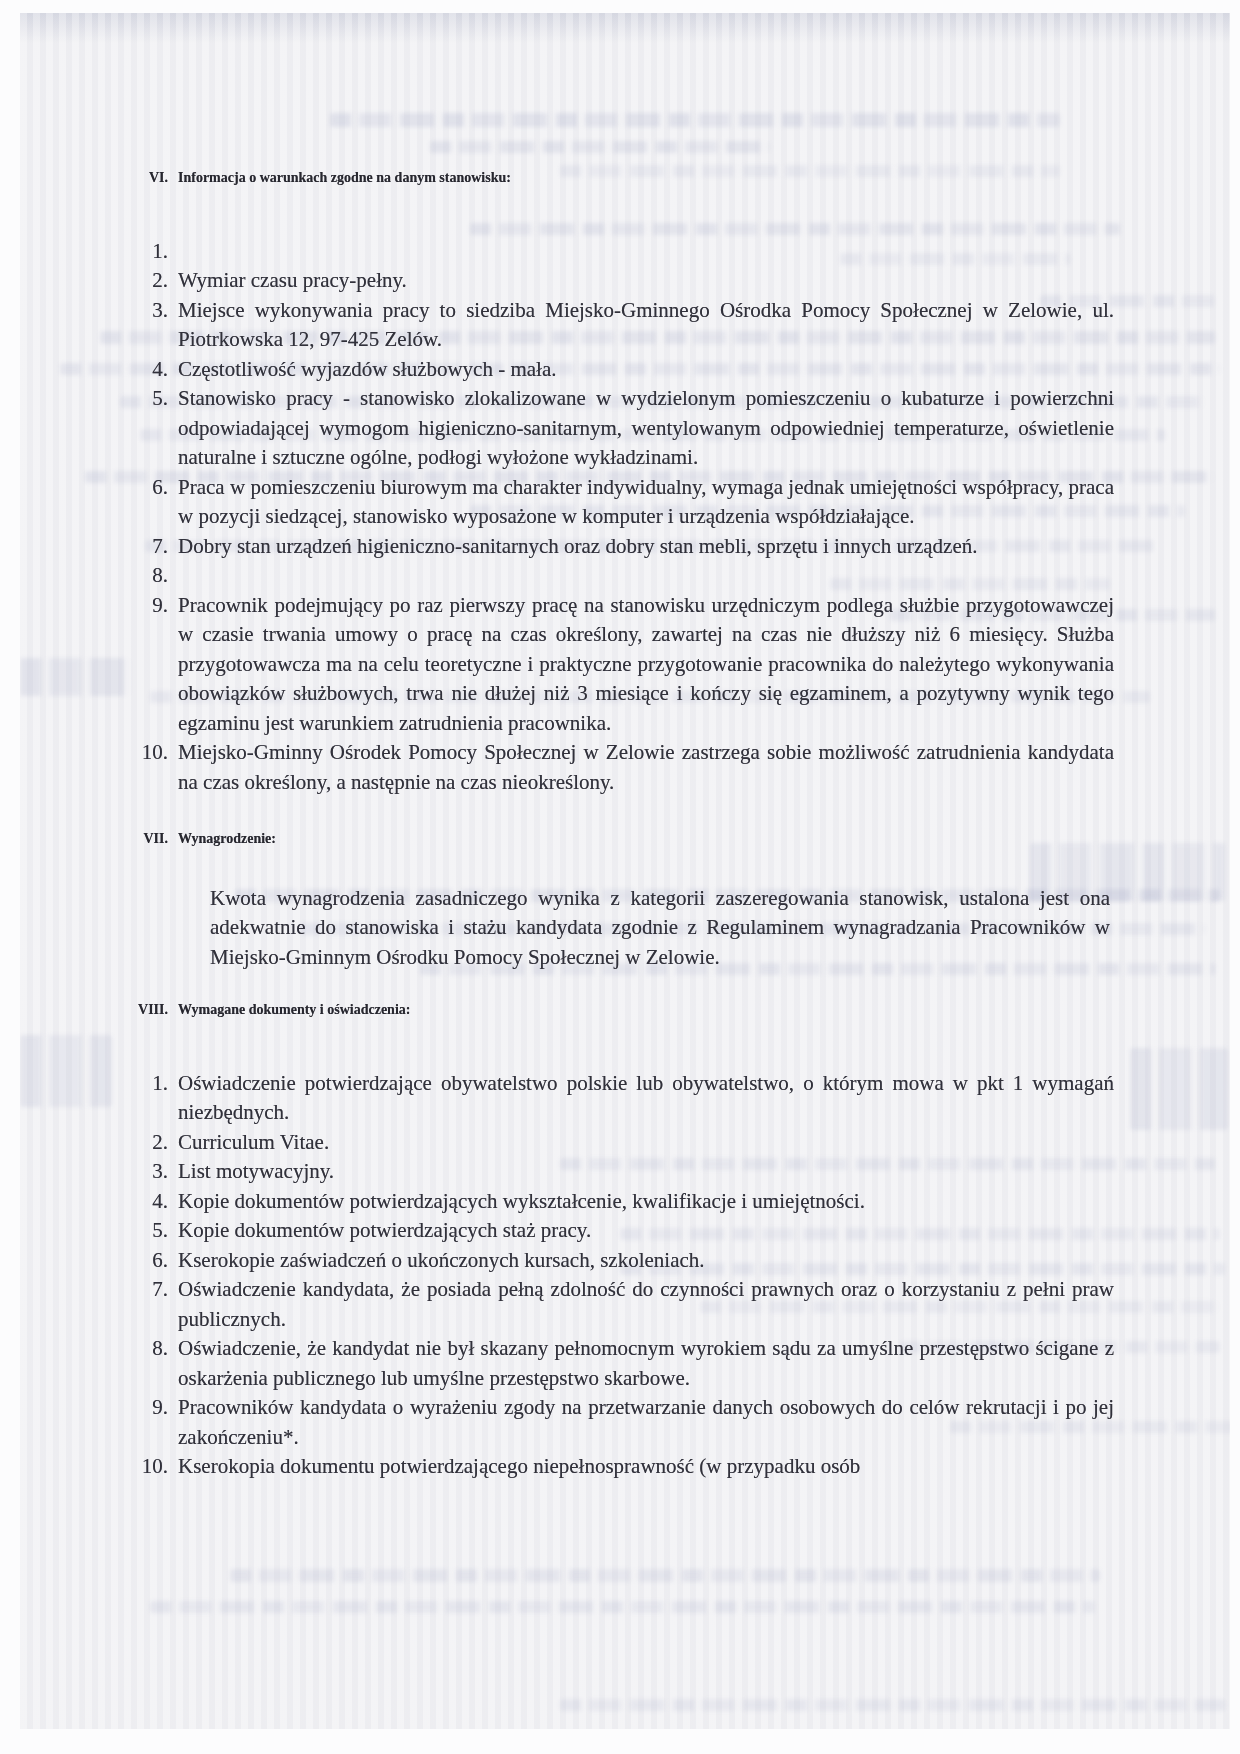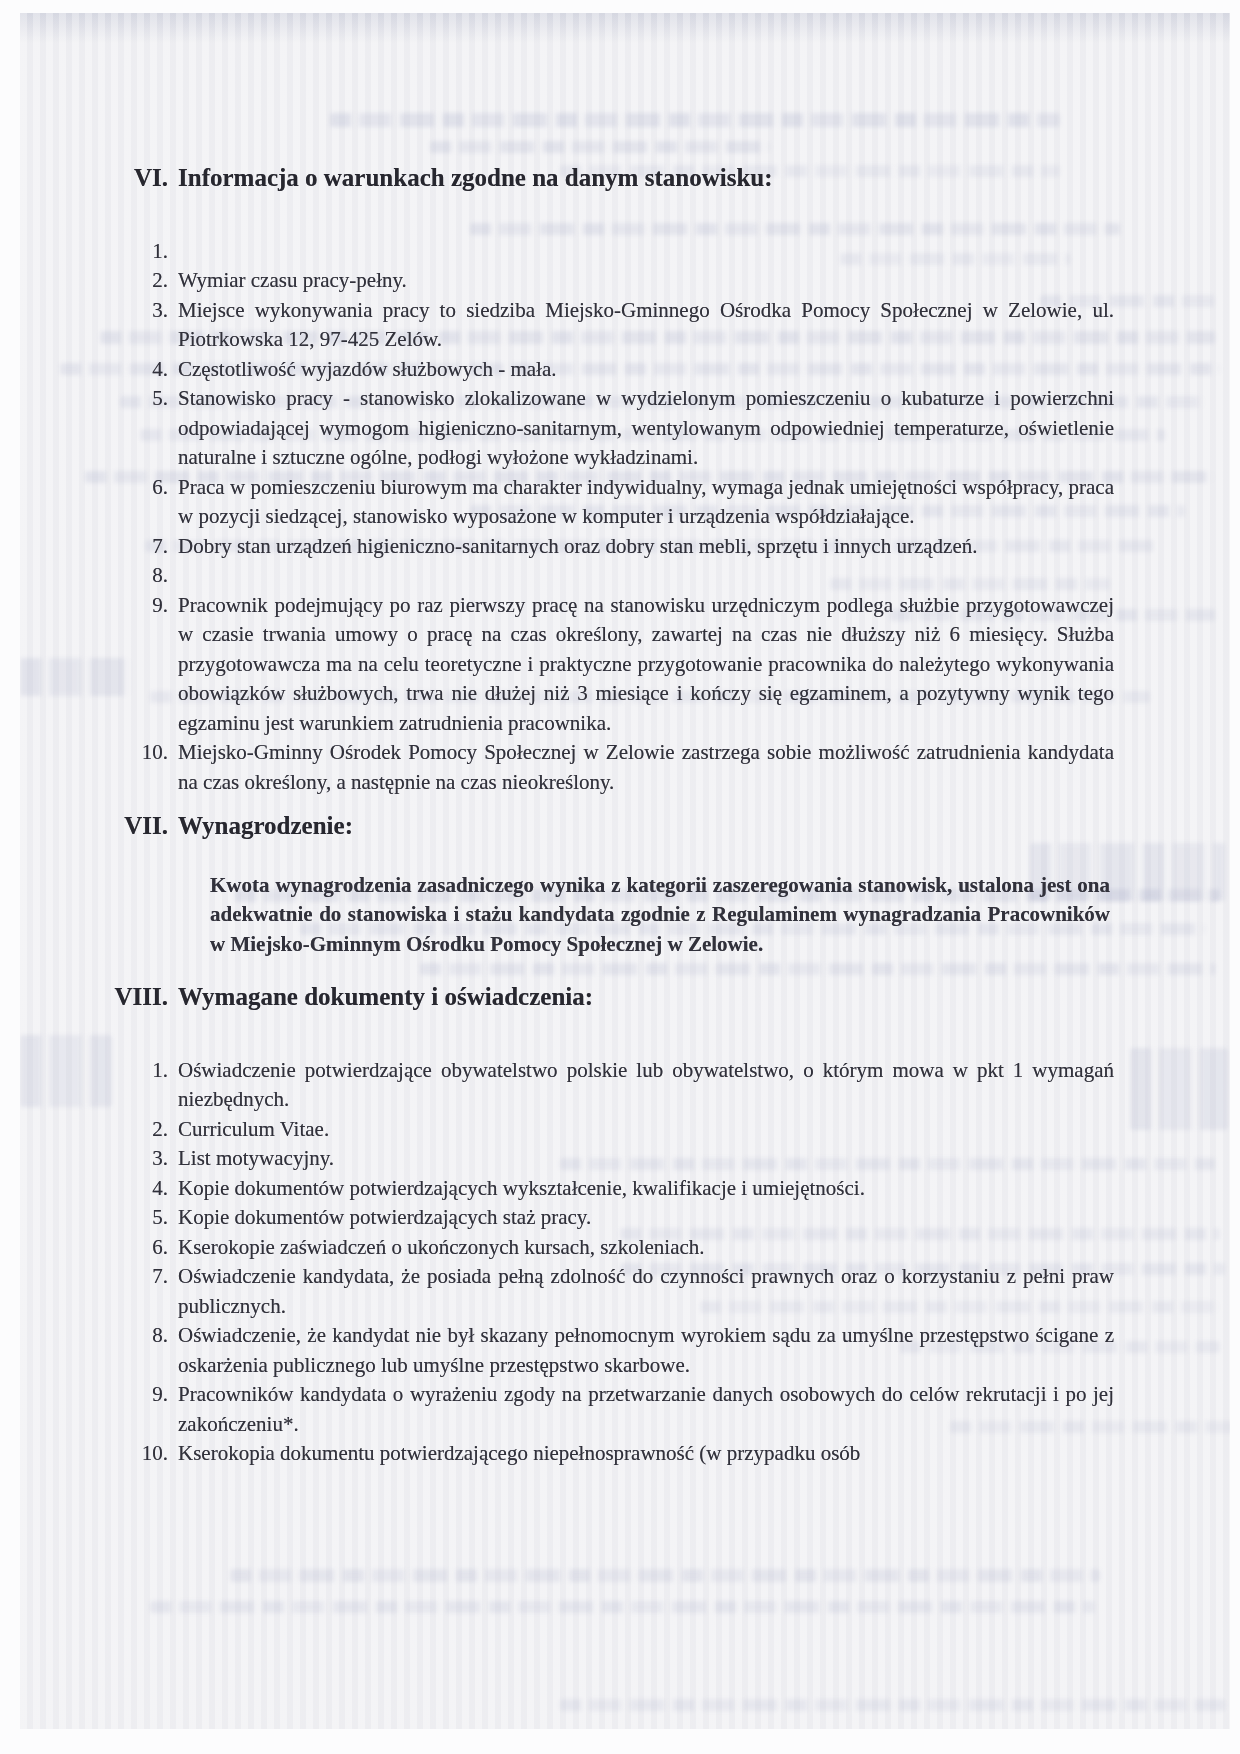--- a/index.html
+++ b/index.html
@@ -57,24 +57,24 @@
     line-height: 29.5px;
     text-shadow: 0 0 0.5px rgba(49,49,59,0.55);
     z-index: 2;
   }
   .doc-section { margin: 0; }
   .doc-section + .doc-section { margin-top: 0; }
   .heading {
     display: flex;
     align-items: baseline;
     font-weight: bold;
-    font-size: 25px;
+    font-size: 14px;
     color: #27272f;
   }
-  .sec-vii .heading { margin-top: 14px; }
+  .sec-vii .heading { margin-top: 27px; }
   .sec-viii .heading { margin-top: 23px; }
   .heading .marker {
     flex: 0 0 138px;
     text-align: right;
     padding-right: 10px;
     box-sizing: border-box;
   }
   .heading .heading-title { flex: 1; }
   .num-list {
     list-style: none;
@@ -91,21 +91,20 @@
     padding-right: 10px;
     box-sizing: border-box;
   }
   .row .item-text {
     flex: 1;
     text-align: justify;
   }
   .para {
     margin: 30px 4px 0 170px;
     text-align: justify;
-    font-weight: bold;
   }
   
   .ghost {
     position: absolute;
     border-radius: 3px;
     background: repeating-linear-gradient(90deg,
       rgba(116,124,170,0.45) 0 21px,
       rgba(116,124,170,0.04) 21px 29px,
       rgba(116,124,170,0.36) 29px 61px,
       rgba(116,124,170,0.05) 61px 70px,

